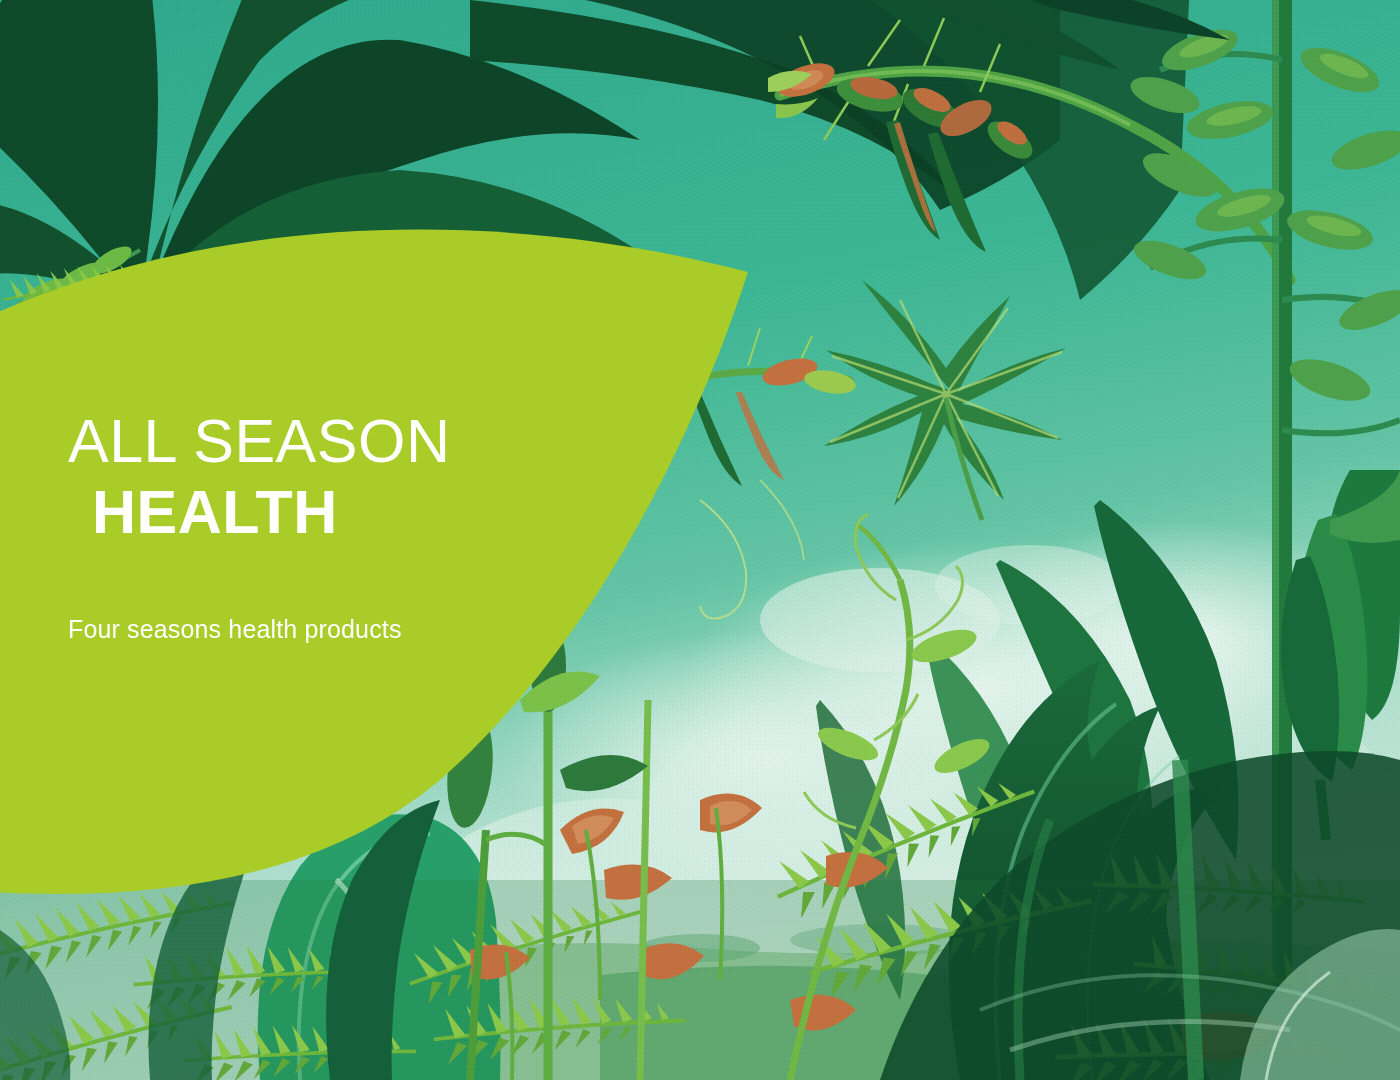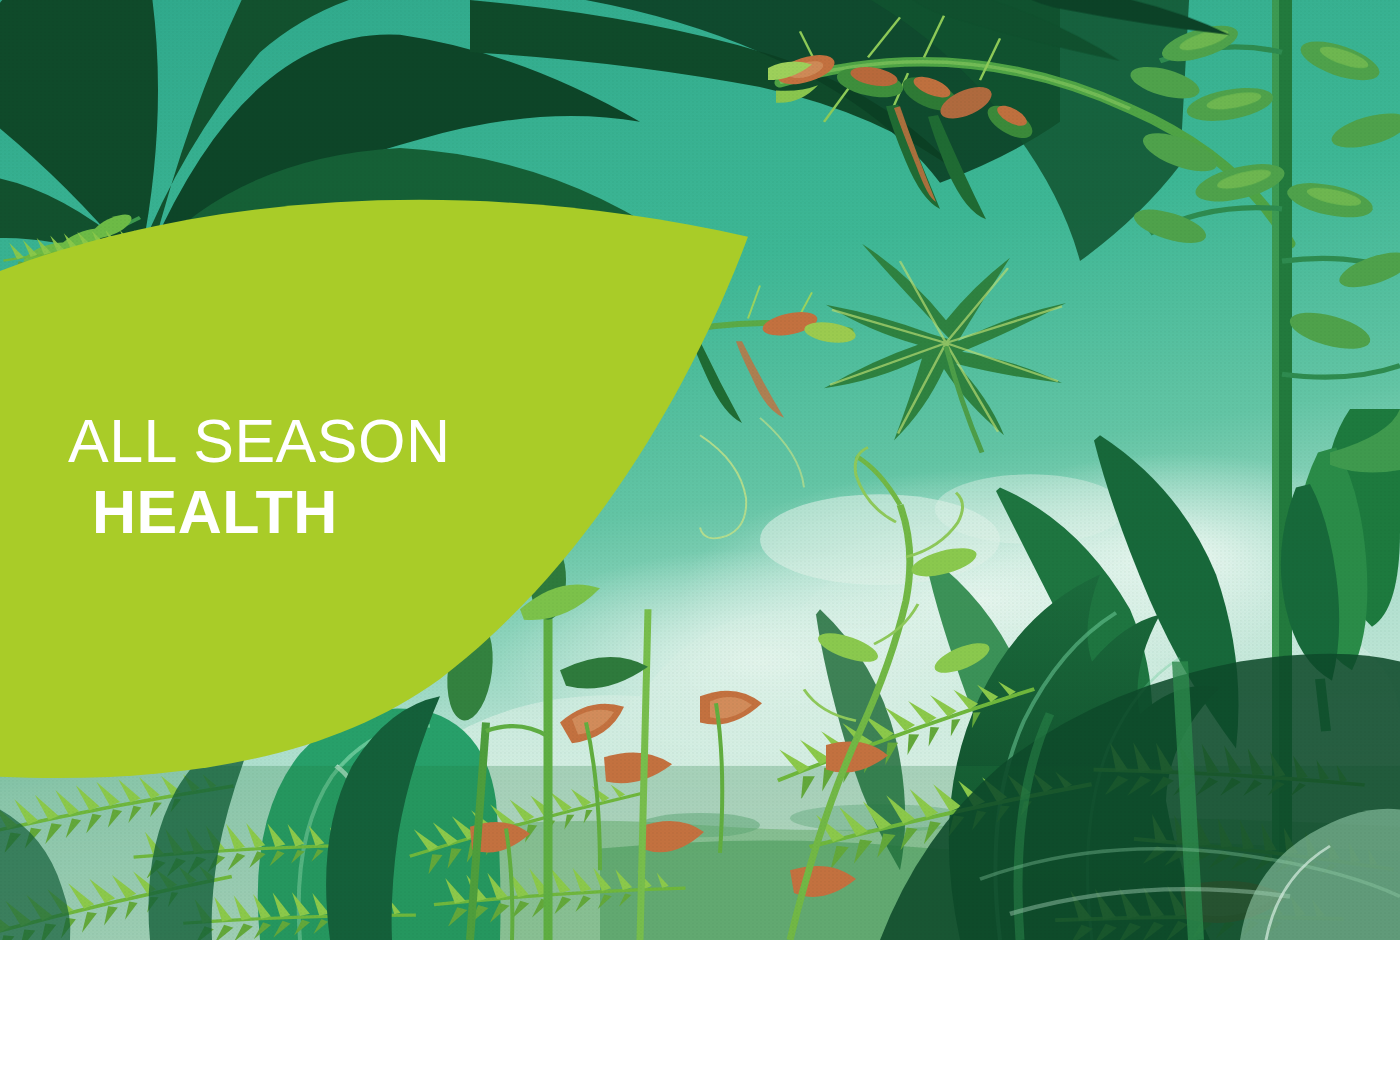--- a/index.html
+++ b/index.html
@@ -3,21 +3,21 @@
 <meta charset="utf-8">
 <style>
   html, body {
     margin: 0;
     padding: 0;
     background: #ffffff;
   }
   #poster {
     position: relative;
     width: 1400px;
-    height: 940px;
+    height: 1080px;
     overflow: hidden;
     font-family: "Liberation Sans", sans-serif;
   }
   .layer {
     position: absolute;
     inset: 0;
     width: 100%;
     height: 100%;
     display: block;
   }
@@ -395,15 +395,16 @@
     <path d="M -40 330
              C 180 220, 470 200, 748 272
              C 700 420, 600 640, 440 780
              C 320 880, 150 905, -40 890
              Z" fill="#A9CC28"></path>
   </svg>
 
   <div class="textblock">
     <div class="title-line title-thin">ALL SEASON</div>
     <div class="title-line title-bold">HEALTH</div>
+    <div class="subtitle">Four seasons health products</div>
   </div>
 
 </div>
 
 </body></html>

